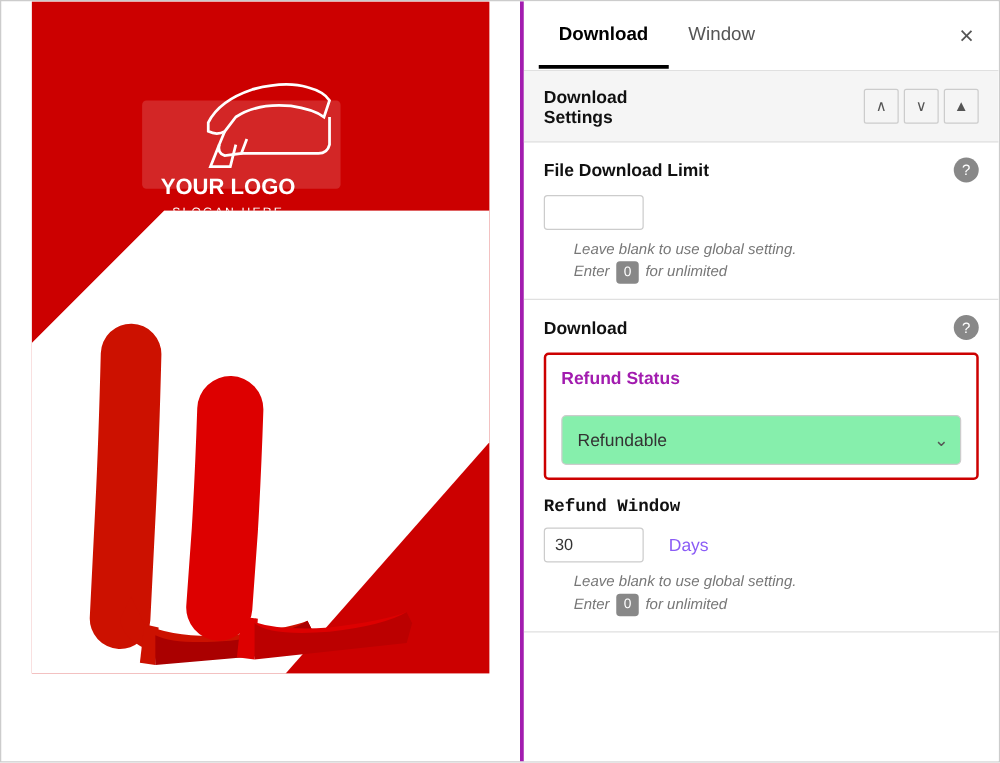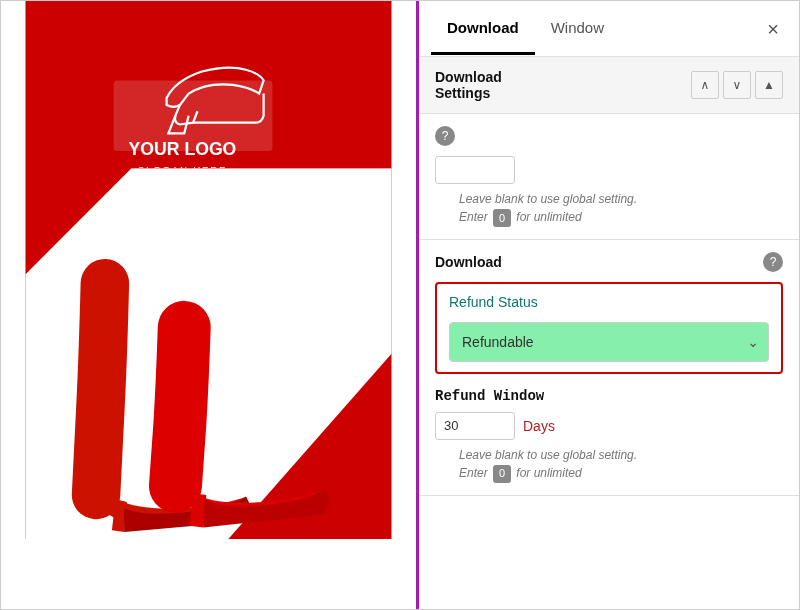--- a/index.html
+++ b/index.html
@@ -178,23 +178,23 @@
     
     .refund-status-box {
       border: 2px solid #cc0000;
       border-radius: 4px;
       padding: 10px 12px;
       margin-top: 4px;
     }
 
     .refund-status-label {
       font-size: 14px;
-      font-weight: 400;
-      color: #0f766e;
-      margin-bottom: 12px;
+      font-weight: 700;
+      color: #a21caf;
+      margin-bottom: 22px;
     }
 
     .select-wrapper {
       position: relative;
       width: 100%;
     }
 
     .select-field {
       width: 100%;
       height: 40px;
@@ -223,21 +223,22 @@
     
     .refund-window-row {
       display: flex;
       align-items: center;
       gap: 8px;
       margin-top: 8px;
     }
 
     .days-label {
       font-size: 14px;
-      color: #b91c1c;
+      color: #8b5cf6;
+      margin-left: 12px;
     }
 
     
     .product-svg {
       width: 100%;
       height: 100%;
     }
   </style>
 </head>
 <body>
@@ -301,20 +302,21 @@
       <button class="ctrl-btn">∧</button>
       <button class="ctrl-btn">∨</button>
       <button class="ctrl-btn">▲</button>
     </div>
   </div>
 
   <div class="content-area">
 
     <div class="sub-section">
       <div class="sub-section-header">
+        <span class="sub-section-title">File Download Limit</span>
         <div class="help-icon">?</div>
       </div>
       <input class="input-field" type="text" value="" style="">
       <div class="helper-text">
         <span>Leave blank to use global setting.</span><br>
         <span>Enter </span><span class="badge-zero">0</span><span> for unlimited</span>
       </div>
     </div>
 
     <div class="sub-section">

